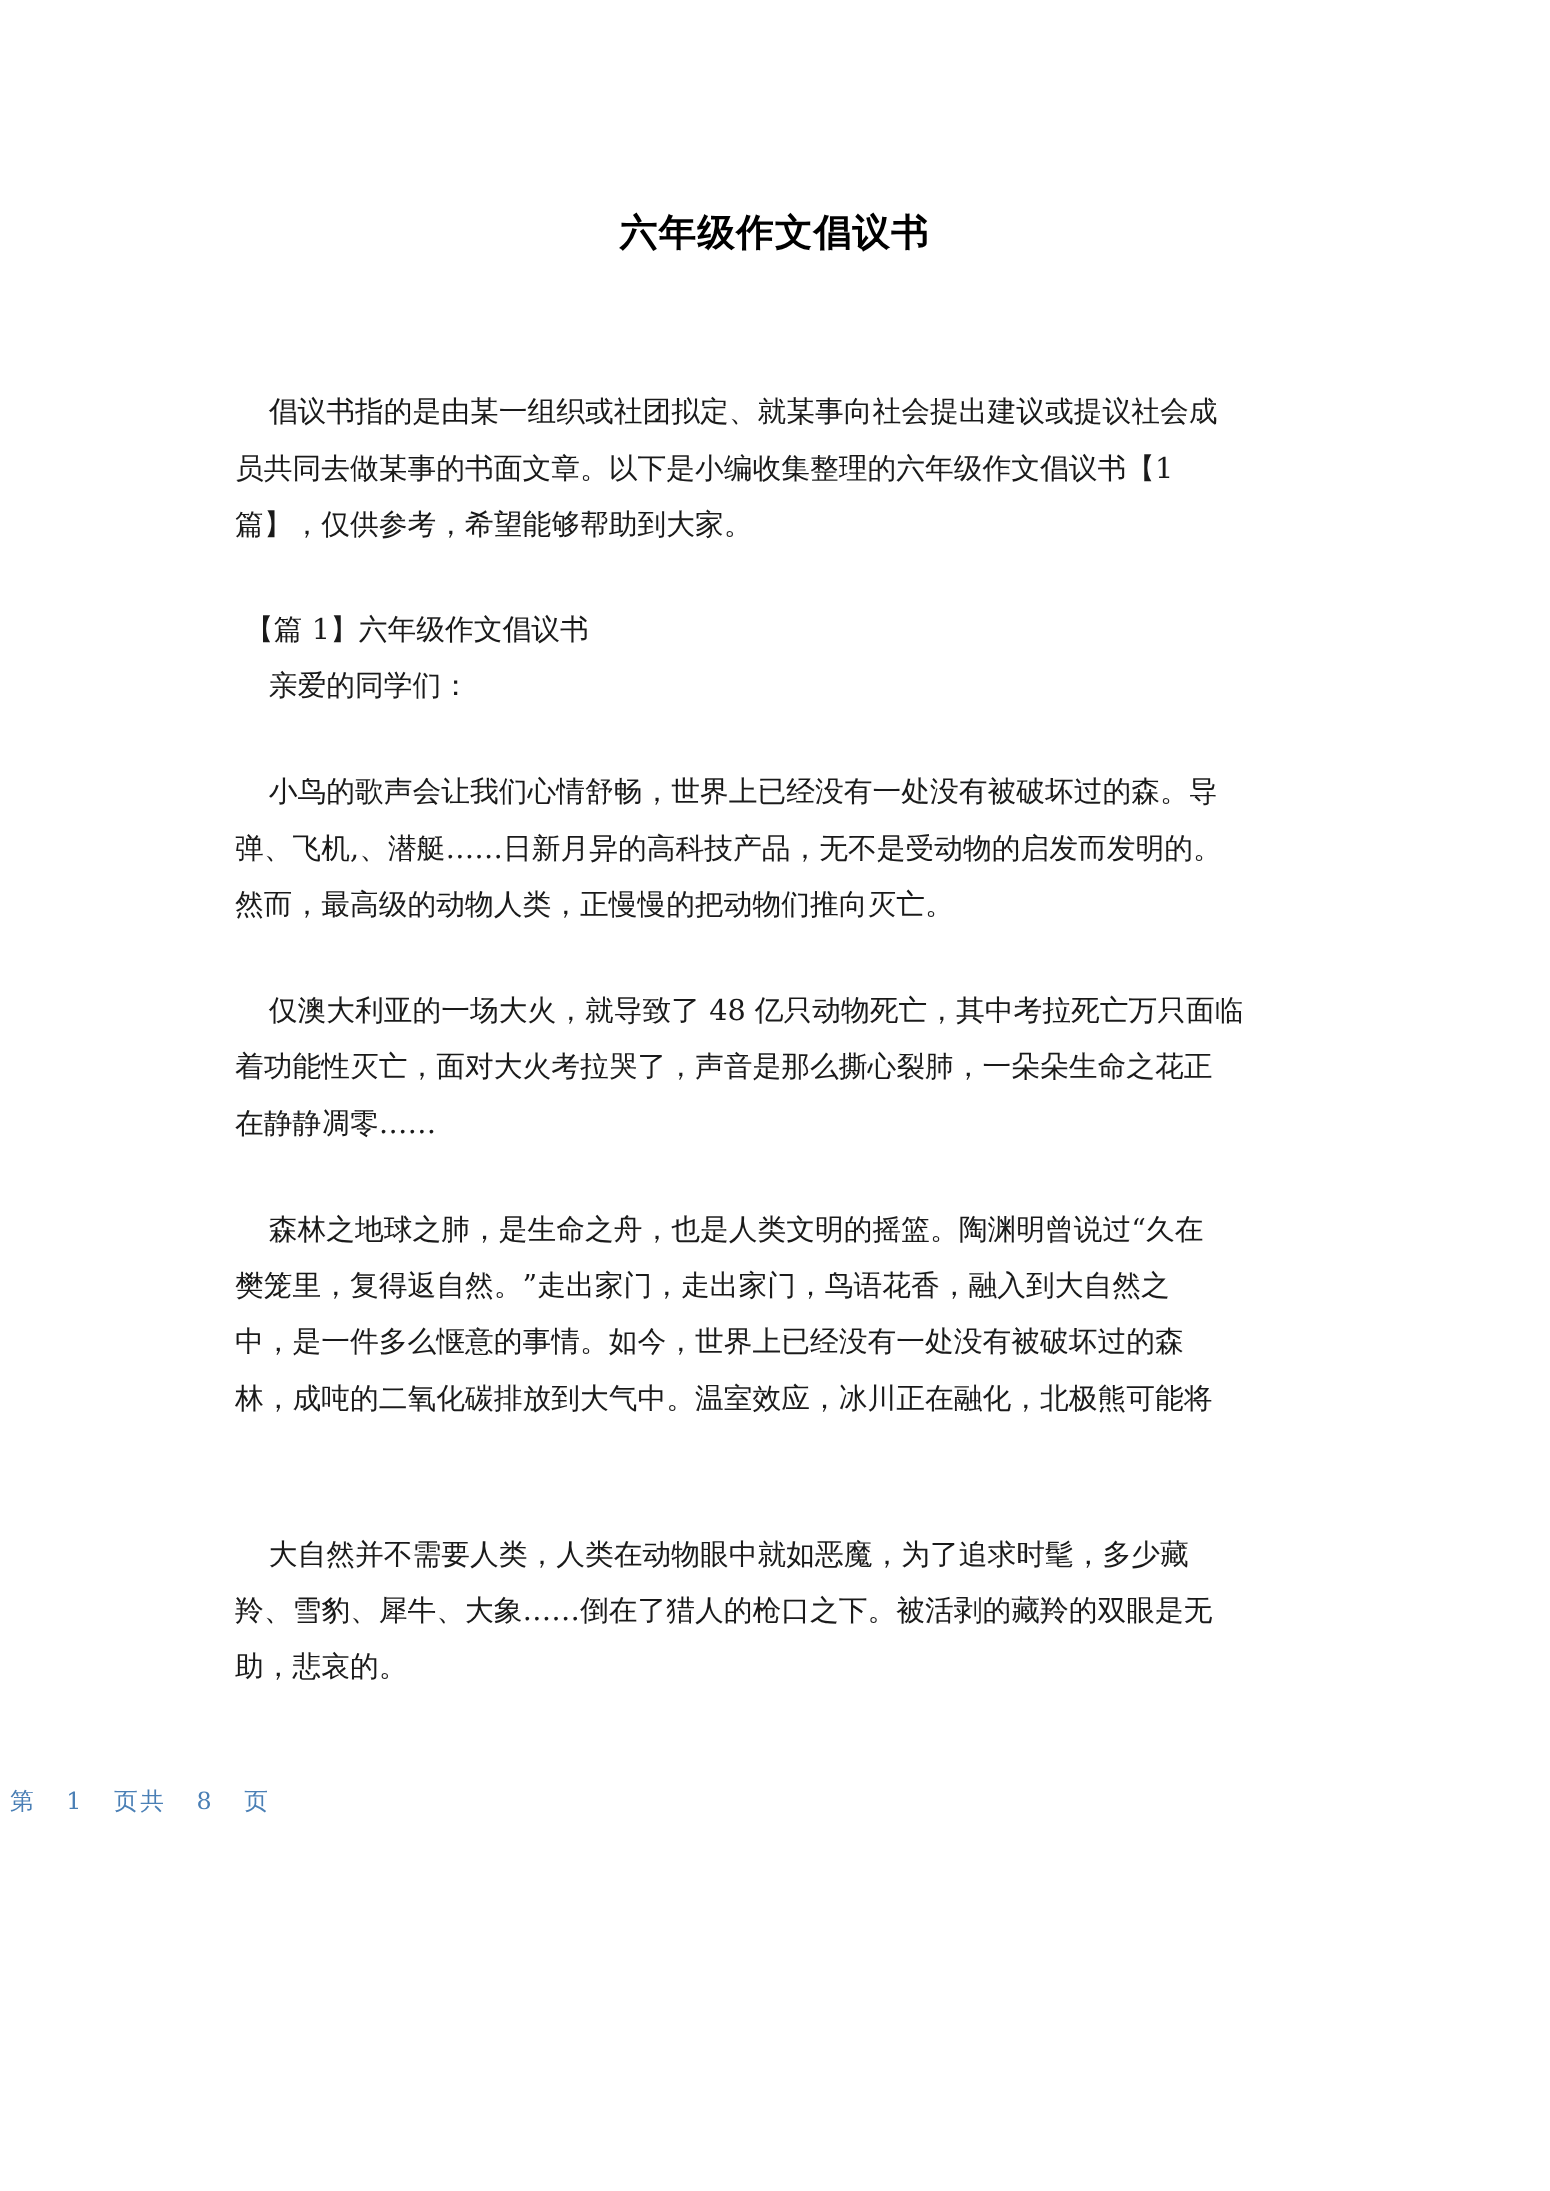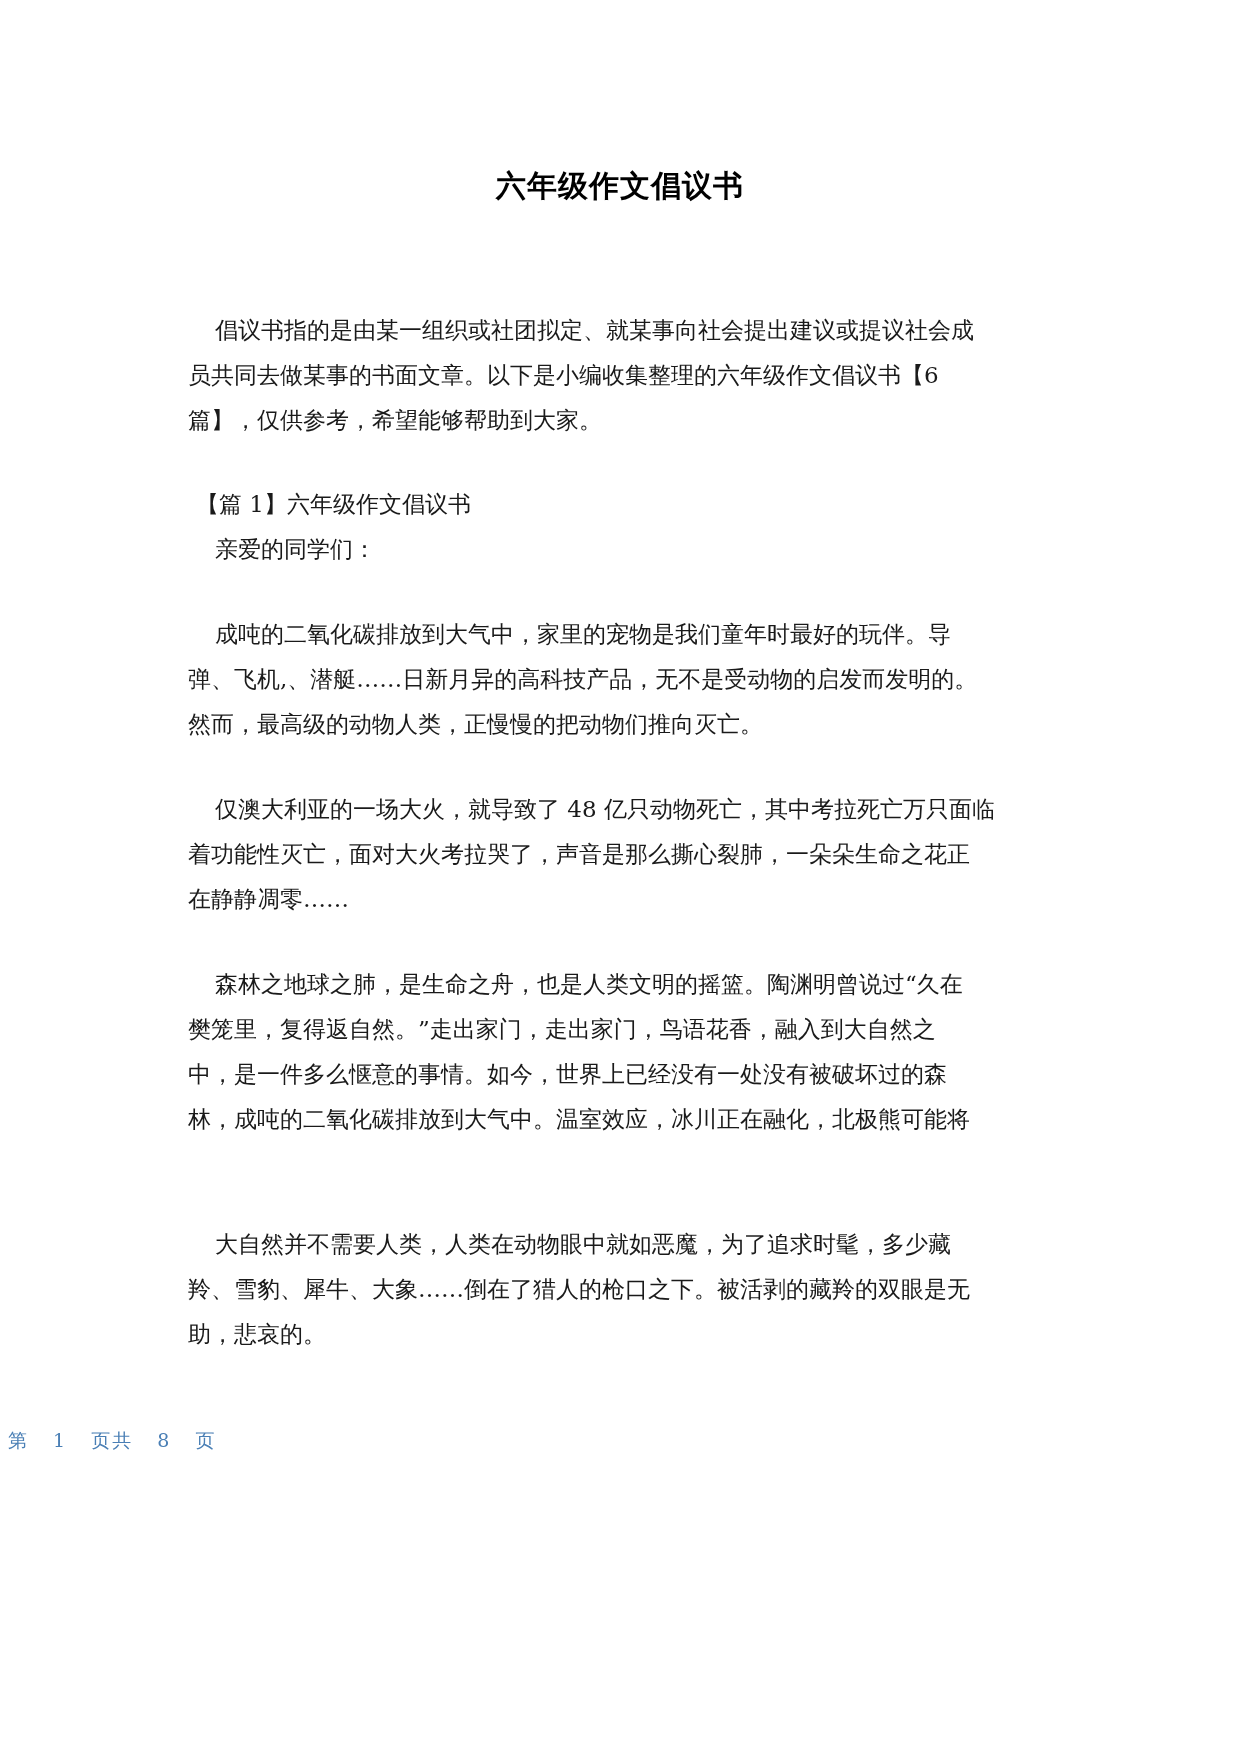--- a/index.html
+++ b/index.html
@@ -18,34 +18,34 @@
   </style>
 </head>
 <body>
 
 <div class="page">
 
   <div class="title">六年级作文倡议书</div>
 
   <div class="body-text" style="top:308px;">
     <span class="line indent">倡议书指的是由某一组织或社团拟定、就某事向社会提出建议或提议社会成</span>
-    <span class="line">员共同去做某事的书面文章。以下是小编收集整理的六年级作文倡议书【6</span>
+    <span class="line">员共同去做某事的书面文章。以下是小编收集整理的六年级作文倡议书【1</span>
     <span class="line">篇】，仅供参考，希望能够帮助到大家。</span>
   </div>
 
   <div class="body-text" style="top:482px; left:180px;margin-left:16px;">
     <span class="line">【篇 1】六年级作文倡议书</span>
   </div>
 
   <div class="body-text" style="top:527px;">
     <span class="line indent">亲爱的同学们：</span>
   </div>
 
   <div class="body-text" style="top:612px;">
-    <span class="line indent">成吨的二氧化碳排放到大气中，家里的宠物是我们童年时最好的玩伴。导</span>
+    <span class="line indent">小鸟的歌声会让我们心情舒畅，世界上已经没有一处没有被破坏过的森。导</span>
     <span class="line">弹、飞机,、潜艇……日新月异的高科技产品，无不是受动物的启发而发明的。</span>
     <span class="line">然而，最高级的动物人类，正慢慢的把动物们推向灭亡。</span>
   </div>
 
   <div class="body-text" style="top:787px;">
     <span class="line indent">仅澳大利亚的一场大火，就导致了 48 亿只动物死亡，其中考拉死亡万只面临</span>
     <span class="line">着功能性灭亡，面对大火考拉哭了，声音是那么撕心裂肺，一朵朵生命之花正</span>
     <span class="line">在静静凋零……</span>
   </div>
 

